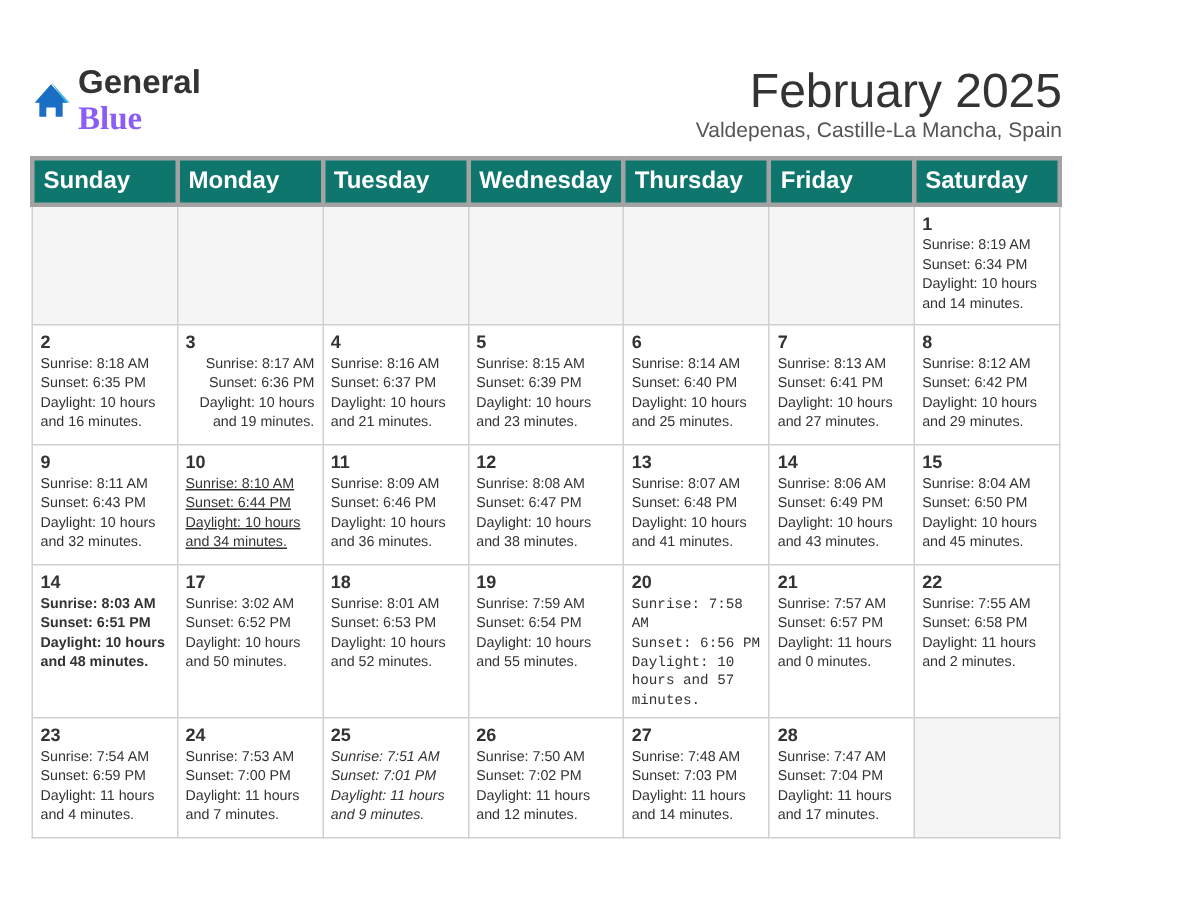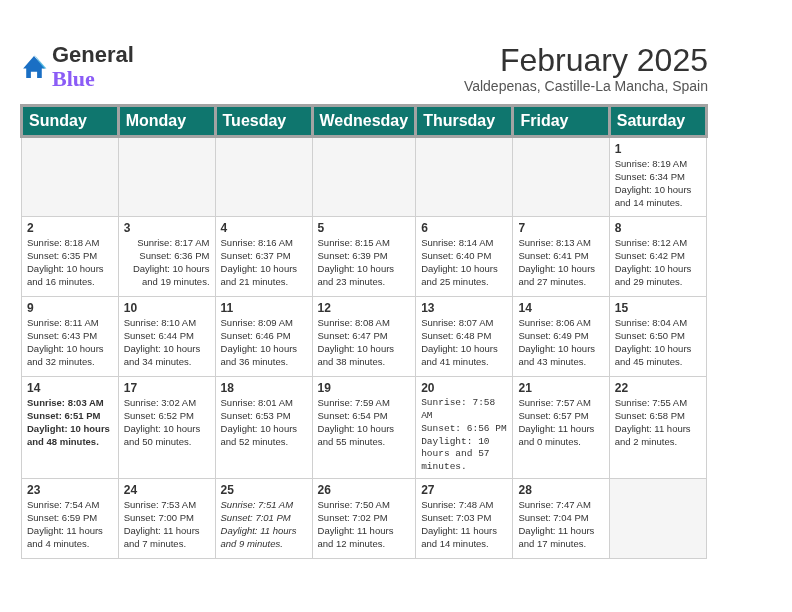--- a/index.html
+++ b/index.html
@@ -184,21 +184,21 @@
         </tr>
         <tr>
           <td>
             <span class="day-num">9</span>
             <div class="day-info" style="white-space: pre-line;">Sunrise: 8:11 AM
 Sunset: 6:43 PM
 Daylight: 10 hours and 32 minutes.</div>
           </td>
           <td>
             <span class="day-num">10</span>
-            <div class="day-info" style="white-space: pre-line;">Sunrise: 8:10 AM
+            <div class="day-info" style="white-space: pre-line; text-decoration: underline;">Sunrise: 8:10 AM
 Sunset: 6:44 PM
 Daylight: 10 hours and 34 minutes.</div>
           </td>
           <td>
             <span class="day-num">11</span>
             <div class="day-info" style="white-space: pre-line;">Sunrise: 8:09 AM
 Sunset: 6:46 PM
 Daylight: 10 hours and 36 minutes.</div>
           </td>
           <td>

